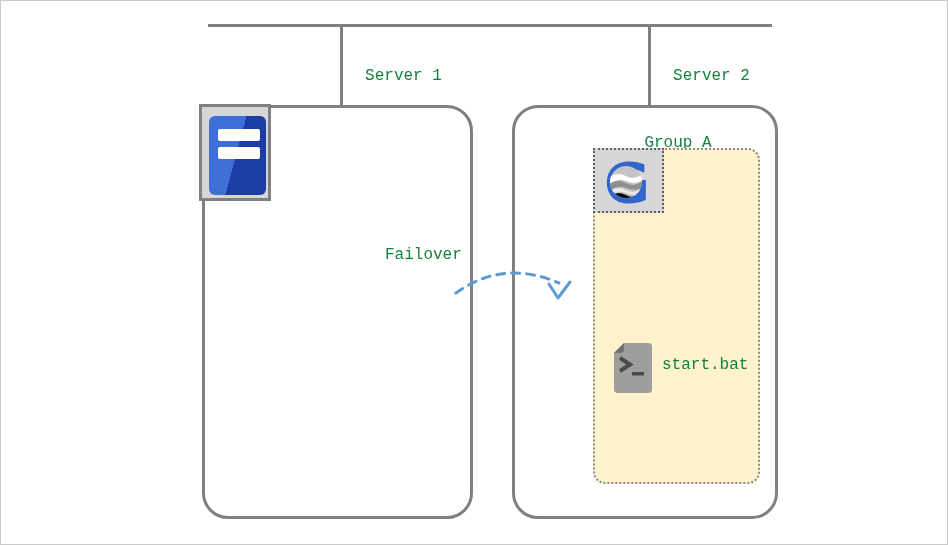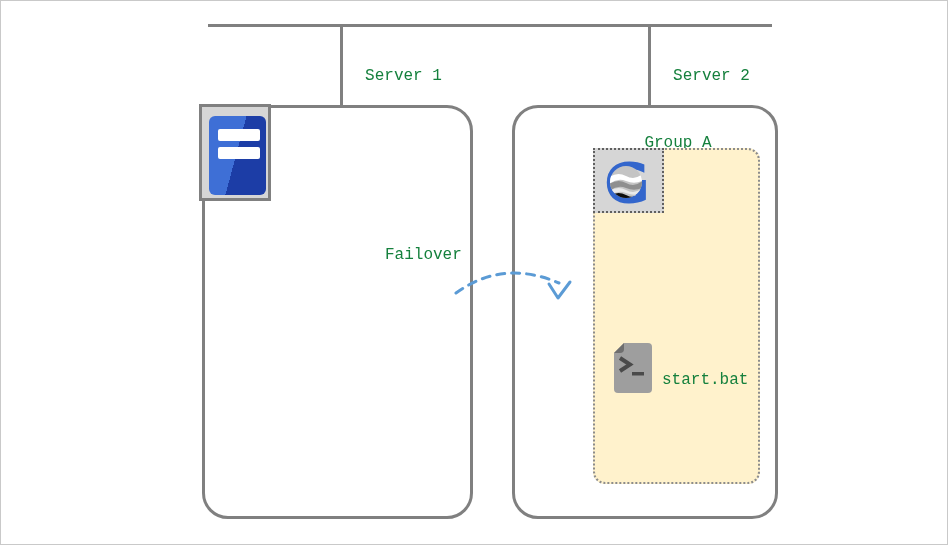--- a/index.html
+++ b/index.html
@@ -88,15 +88,15 @@
     <path d="M 7 34 Q 54 0 110 24" stroke="#5b9bd5" stroke-width="3" stroke-linecap="round" stroke-dasharray="8 7" fill="none"></path>
     <path d="M 100 25 L 109 39 L 121 23" stroke="#5b9bd5" stroke-width="3" stroke-linecap="round" stroke-linejoin="round" fill="none"></path>
   </svg>
 
   <svg class="abs" style="left:613px;top:342px;" width="38" height="50" viewBox="0 0 38 50">
     <path d="M10,0 H34 Q38,0 38,4 V46 Q38,50 34,50 H4 Q0,50 0,46 V10 Z" fill="#9e9e9e"></path>
     <path d="M10,0 V6 Q10,10 6,10 H0 Z" fill="#6e6e6e"></path>
     <path d="M6,15 L16,21.5 L6,28" stroke="#4a4a4a" stroke-width="4" fill="none" stroke-linejoin="miter"></path>
     <rect x="18" y="29" width="12" height="3.5" fill="#4a4a4a"></rect>
   </svg>
-  <div class="label left-label" style="left:661px;top:369px;">start.bat</div>
+  <div class="label left-label" style="left:661px;top:354px;">start.bat</div>
 
 </div>
 
 </body></html>

